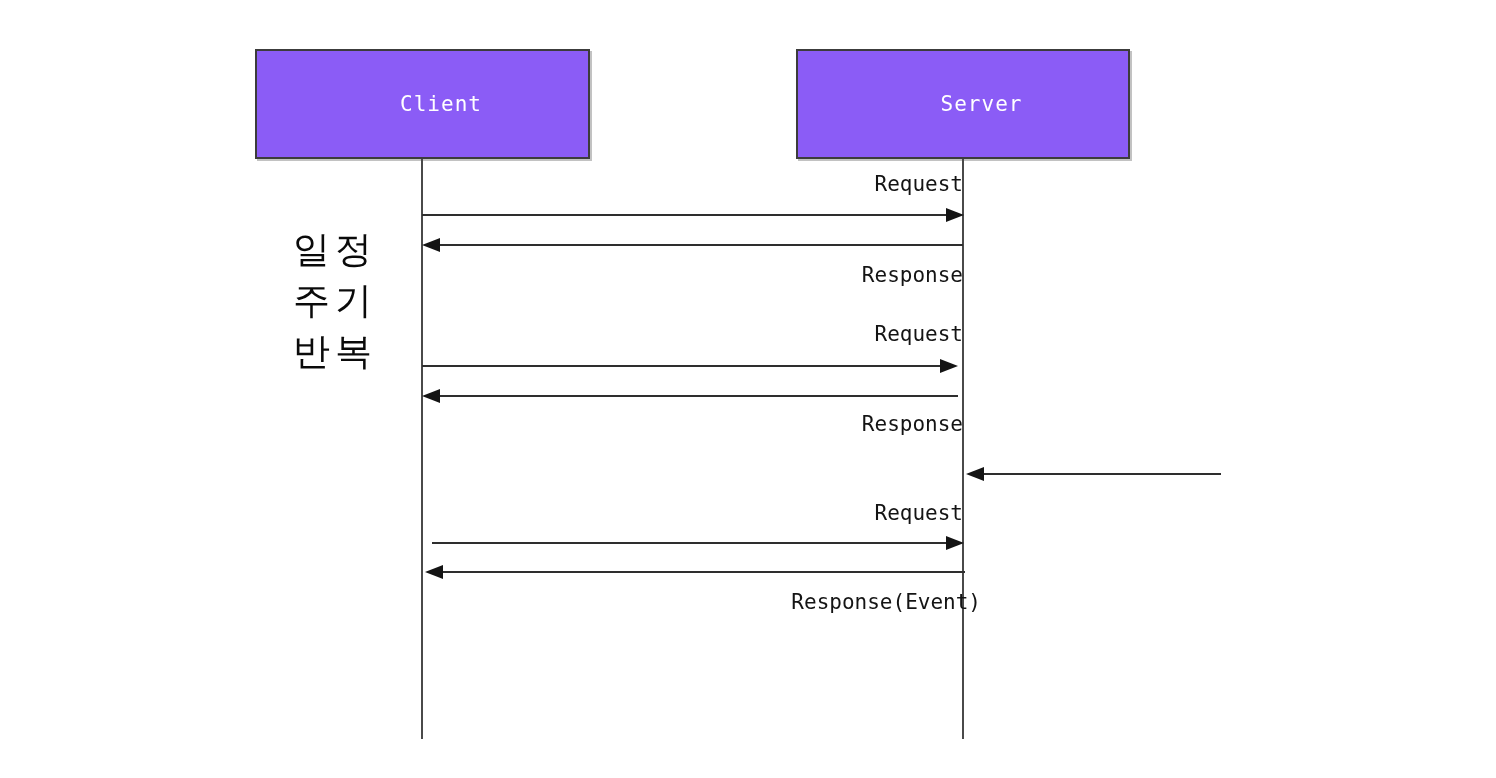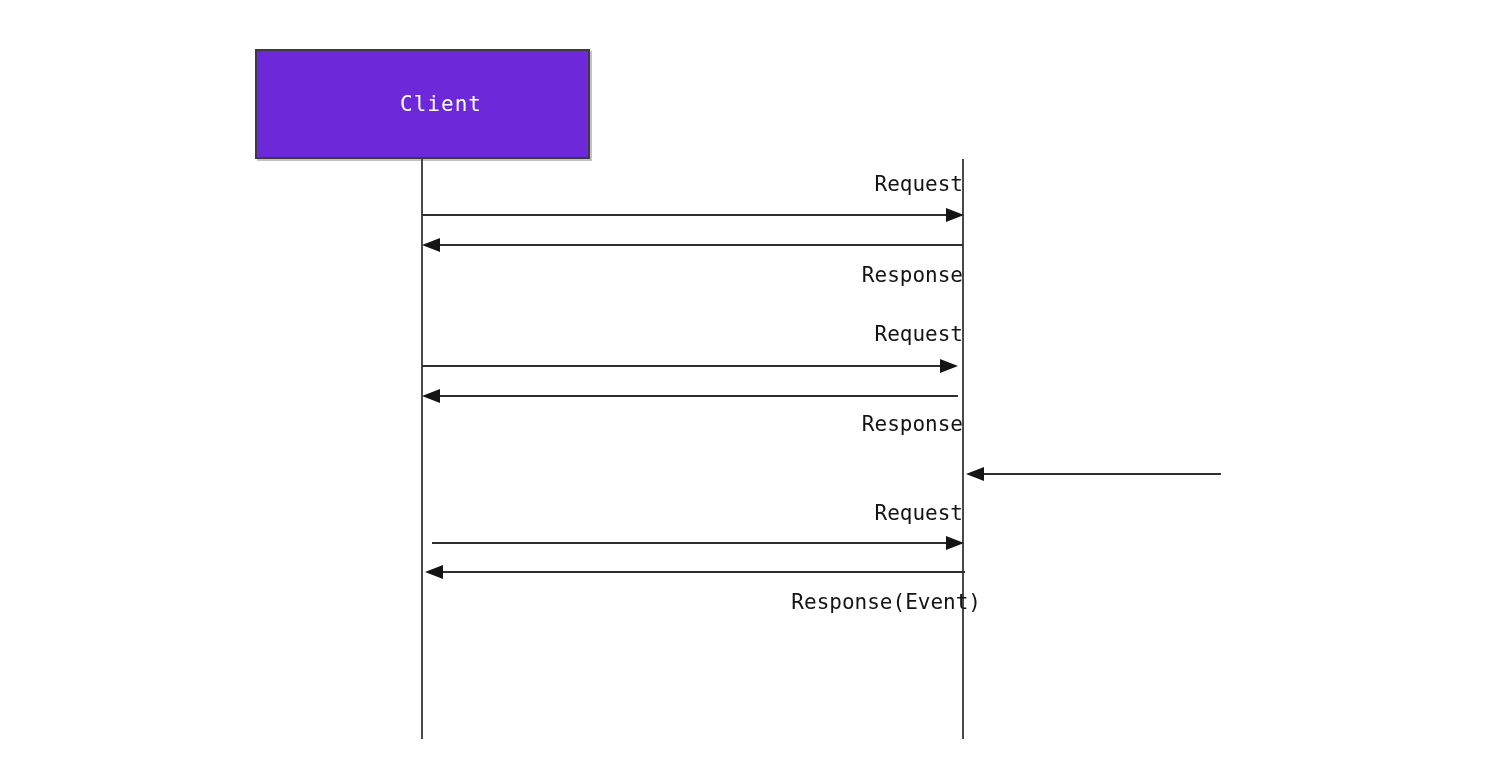--- a/index.html
+++ b/index.html
@@ -5,21 +5,21 @@
   html,body{margin:0;padding:0;background:#ffffff;}
   .stage{
     position:relative;
     width:1496px;height:778px;
     background:#ffffff;
     overflow:hidden;
     font-family:"DejaVu Sans Mono","Liberation Mono",monospace;
   }
   .actor{
     position:absolute;
-    background:#6d28d9;
+    background:#8b5cf6;
     border:2px solid #3c3c3c;
     box-shadow:2px 2px 0 rgba(120,120,120,.45);
     display:flex;align-items:center;justify-content:center;
     box-sizing:border-box;
     padding-left:37px;
   }
   .actor-label{
     color:#ffffff;
     font-size:21px;
     letter-spacing:1px;
@@ -68,24 +68,32 @@
   }
 </style>
 </head>
 <body>
 
 <div class="stage">
 
   <div class="actor" style="left:255px;top:49px;width:335px;height:110px;">
     <span class="actor-label">Client</span>
   </div>
+  <div class="actor" style="left:796px;top:49px;width:334px;height:110px;">
+    <span class="actor-label">Server</span>
+  </div>
 
   <div class="lifeline" style="left:421px;top:159px;height:580px;"></div>
   <div class="lifeline" style="left:962px;top:159px;height:580px;"></div>
 
+  <div class="annotation">
+    <div>일정</div>
+    <div>주기</div>
+    <div>반복</div>
+  </div>
 
   <div class="msg-label" style="left:422px;top:172px;width:541px;">Request</div>
   <div class="msg-line" style="left:422px;top:214px;width:524px;"></div>
   <div class="head r" style="left:946px;top:208px;"></div>
 
   <div class="head l" style="left:422px;top:238px;"></div>
   <div class="msg-line" style="left:440px;top:244px;width:523px;"></div>
   <div class="msg-label" style="left:422px;top:263px;width:541px;">Response</div>
 
   <div class="msg-label" style="left:422px;top:322px;width:541px;">Request</div>

